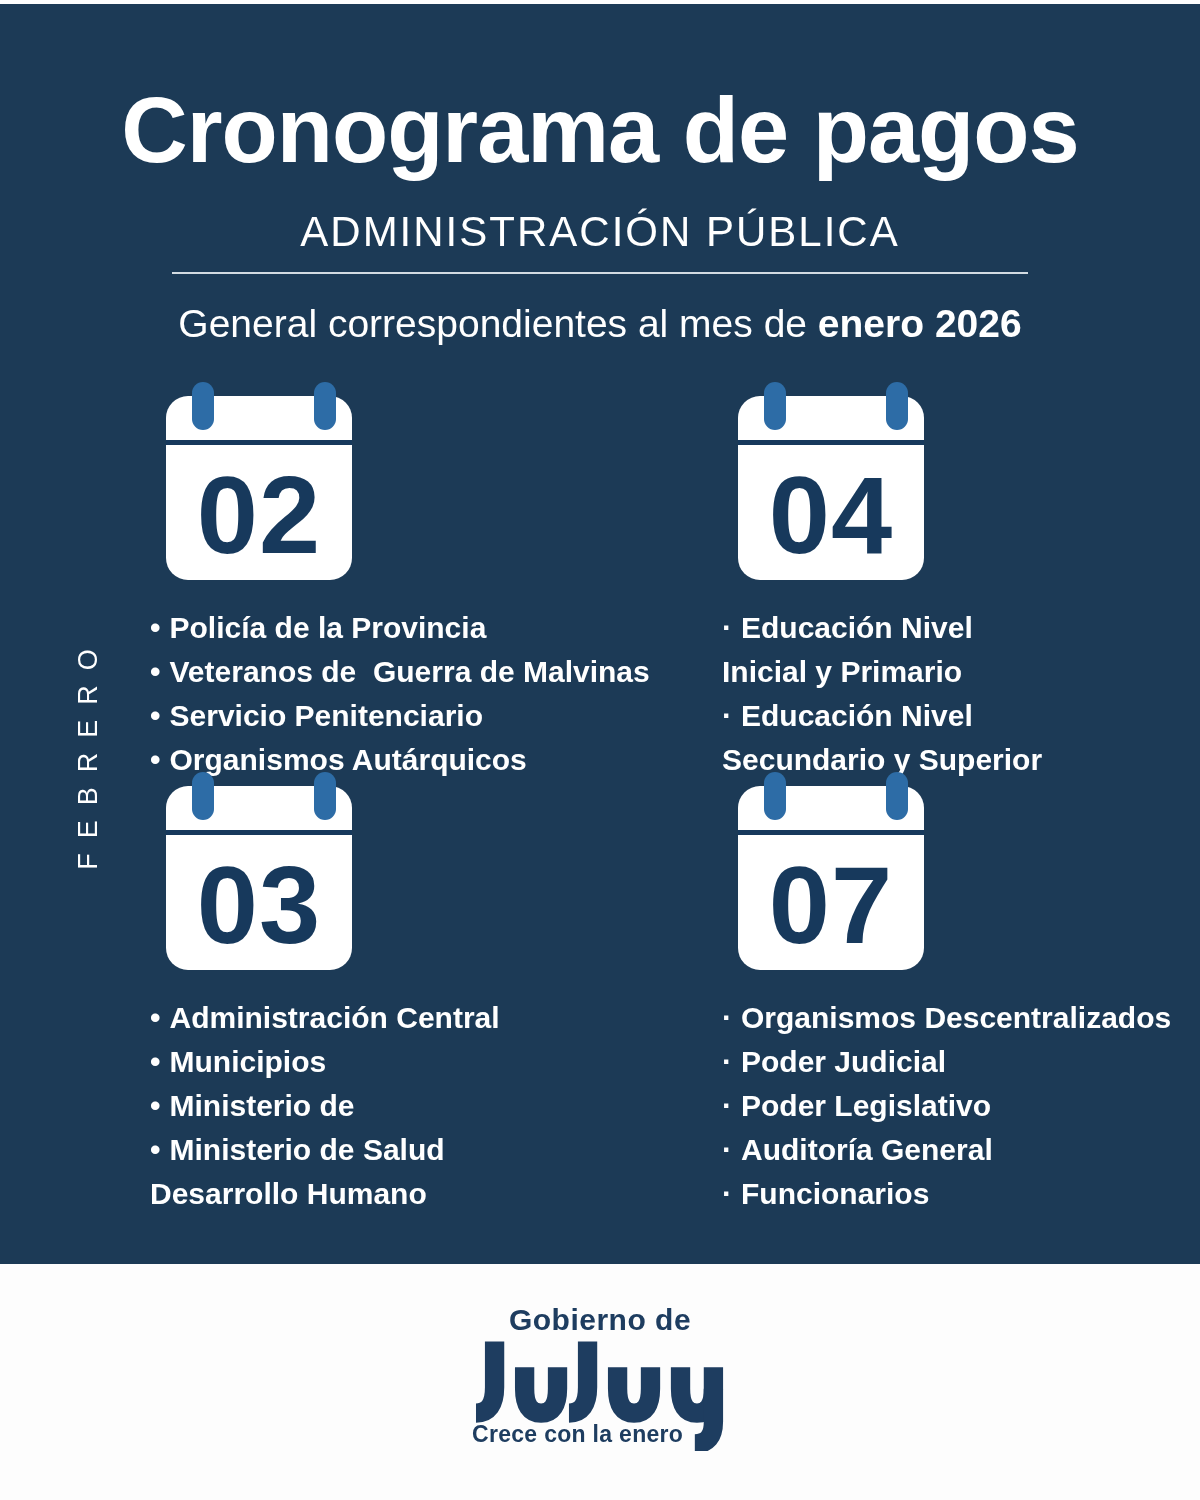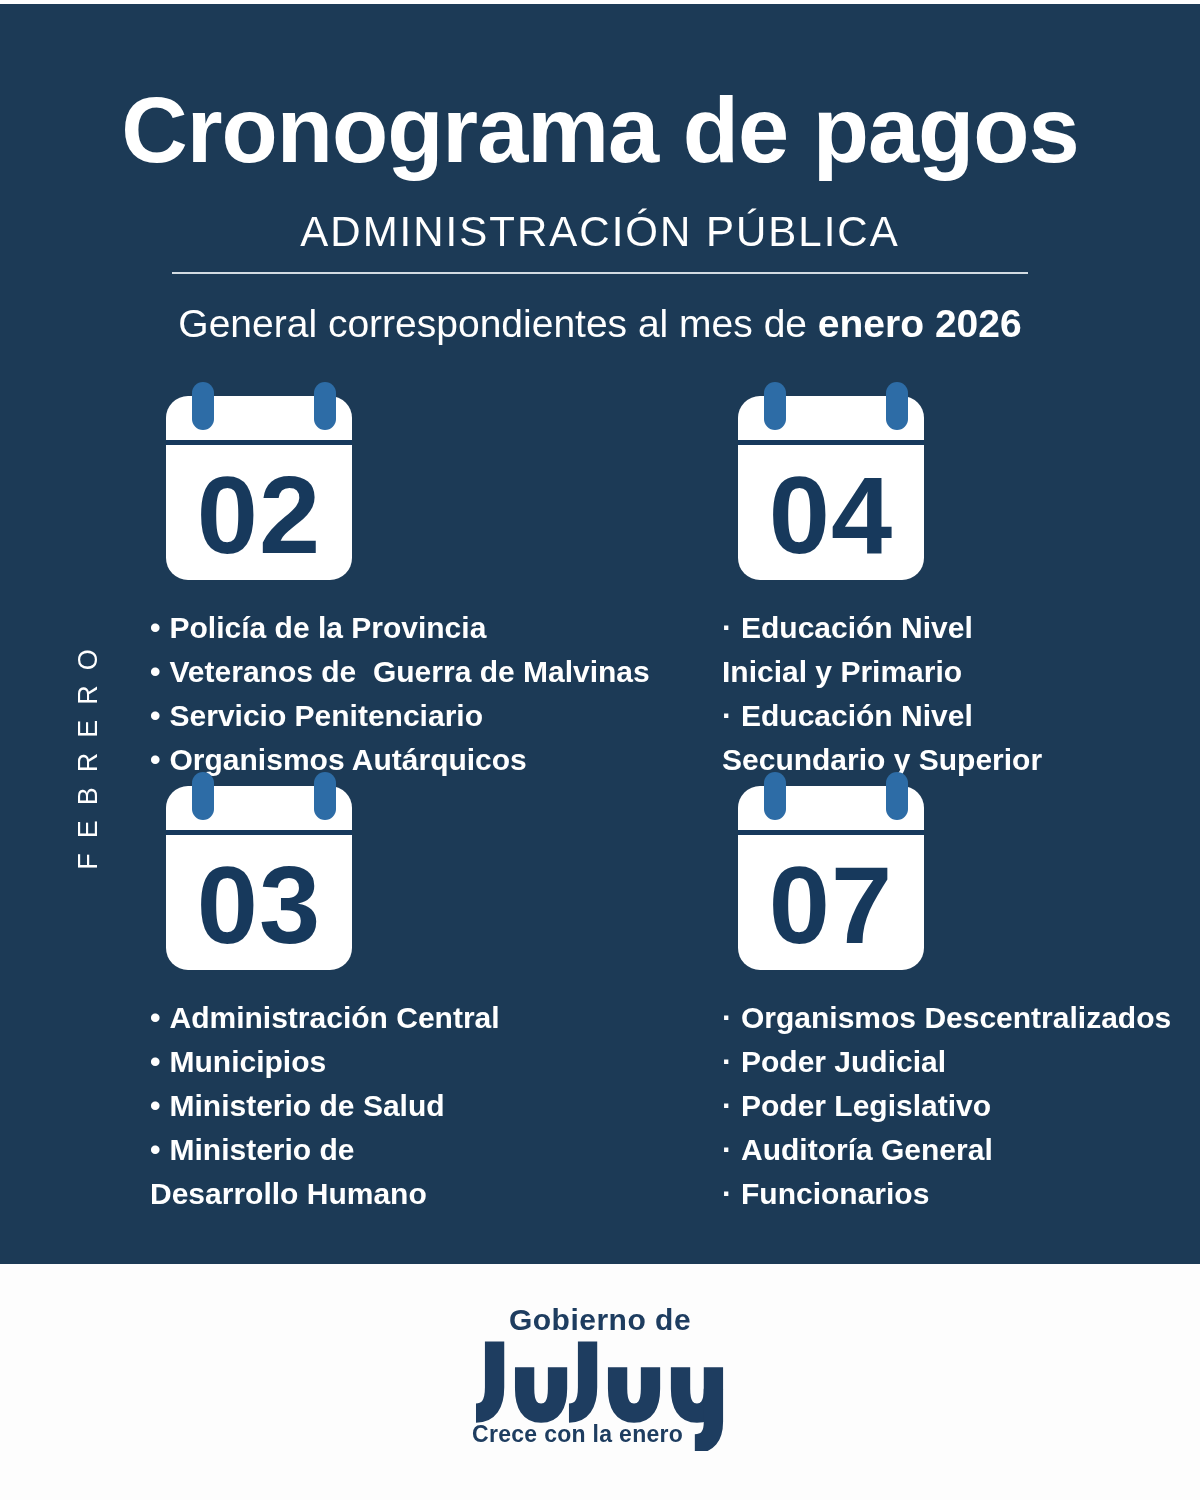--- a/index.html
+++ b/index.html
@@ -145,22 +145,22 @@
   <section class="group g2">
     <div class="cal">
       <span class="peg peg-l"></span>
       <span class="peg peg-r"></span>
       <div class="cal-line"></div>
       <div class="day">03</div>
     </div>
     <ul class="list">
           <li class="line"><span class="bullet">•</span>Administración Central</li>
           <li class="line"><span class="bullet">•</span>Municipios</li>
+          <li class="line"><span class="bullet">•</span>Ministerio de</li>
           <li class="line"><span class="bullet">•</span>Ministerio de Salud</li>
-          <li class="line"><span class="bullet">•</span>Ministerio de</li>
           <li class="line">Desarrollo Humano</li>
         </ul>
   </section>
 
   <section class="group g3">
     <div class="cal">
       <span class="peg peg-l"></span>
       <span class="peg peg-r"></span>
       <div class="cal-line"></div>
       <div class="day">07</div>

